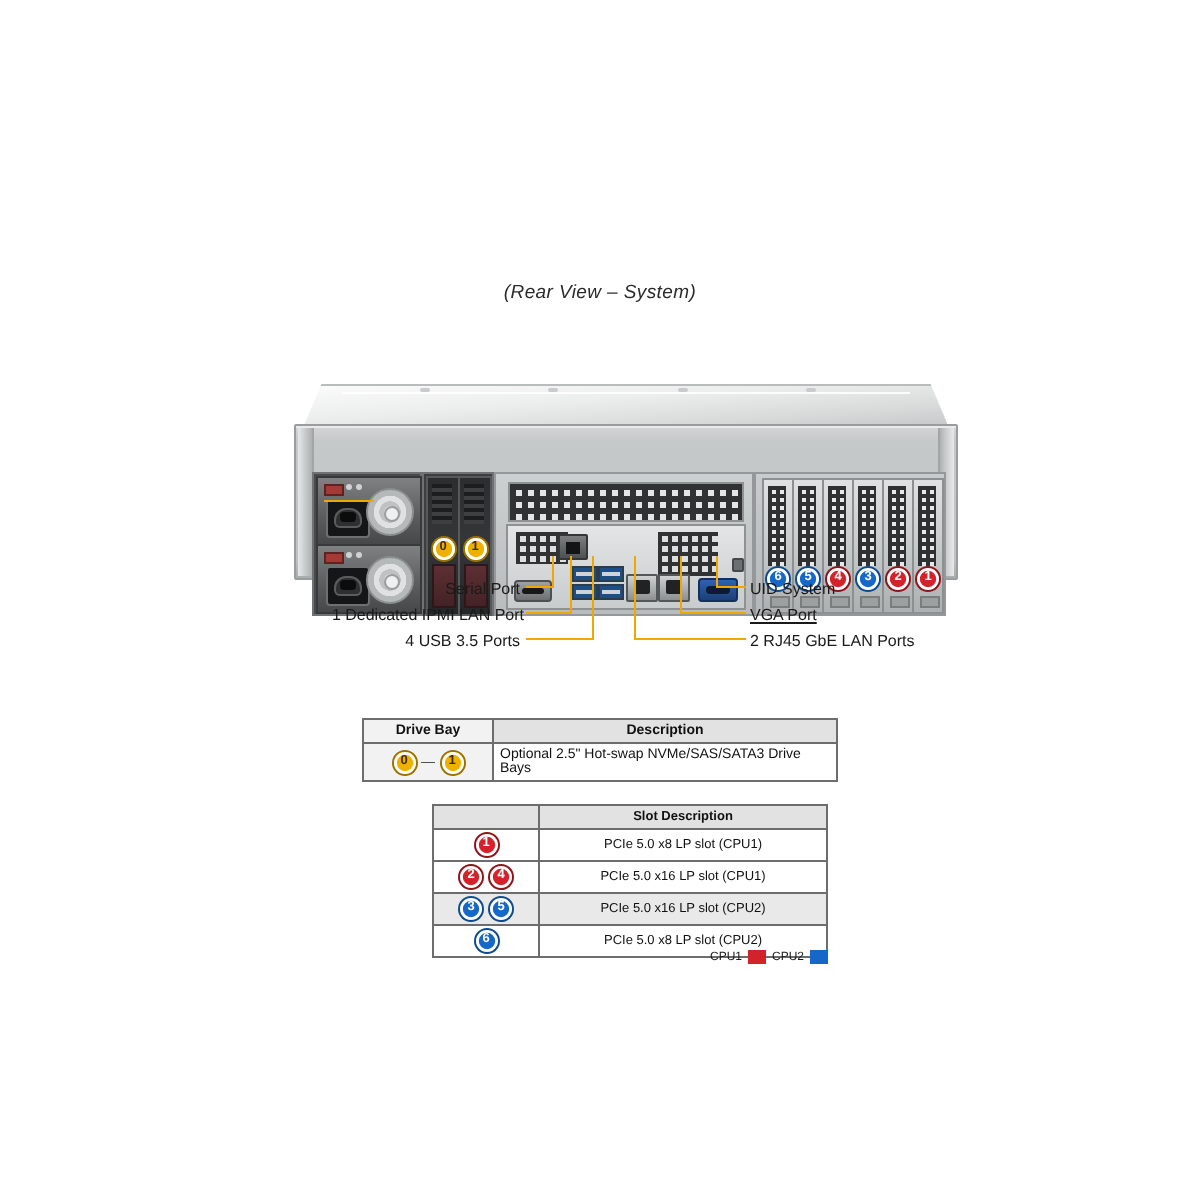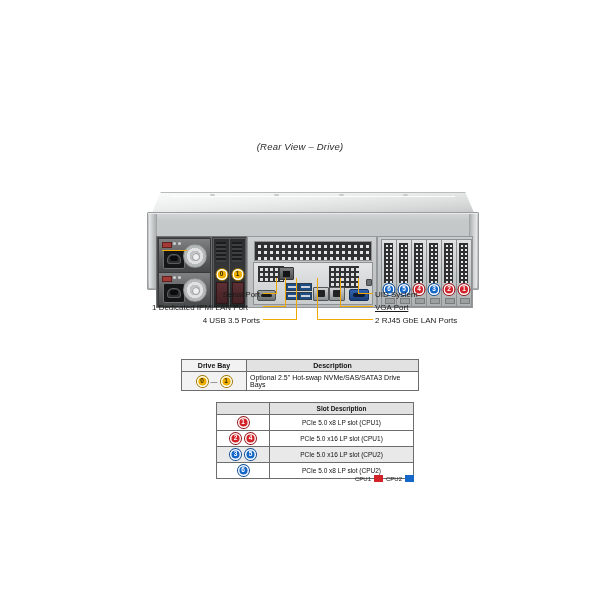--- a/index.html
+++ b/index.html
@@ -162,21 +162,21 @@
   .sc-inner{display:flex;align-items:center;justify-content:center;gap:4px;}
 
   #cpu-legend{position:absolute;left:355px;top:475px;display:flex;align-items:center;gap:3px;font-size:6px;}
   .sw{width:9px;height:7px;display:inline-block;}
 </style>
 </head>
 <body>
 
 <div class="stage">
 
-  <div class="abs" id="view-title">(Rear View – Drive)</div>
+  <div class="abs" id="view-title">(Rear View – System)</div>
 
   <div class="abs" id="chassis">
 
     <div class="top-lid">
       <div class="lid-notch" style="left:18%"></div>
       <div class="lid-notch" style="left:38%"></div>
       <div class="lid-notch" style="left:58%"></div>
       <div class="lid-notch" style="left:78%"></div>
     </div>
 
@@ -273,21 +273,21 @@
 
     </div>
   </div>
 
   <div class="lead h" style="left:162px;top:250px;width:25px;"></div>
 
   <div class="anno r" style="left:150px;top:289px;width:110px;">Serial Port</div>
   <div class="lead h" style="left:263px;top:293px;width:14px;"></div>
   <div class="lead v" style="left:276px;top:278px;height:16px;"></div>
 
-  <div class="anno r" style="left:100px;top:302px;width:148px;">1 Dedicated IPMI LAN Port</div>
+  <div class="anno r" style="left:114px;top:302px;width:148px;">1 Dedicated IPMI LAN Port</div>
   <div class="lead h" style="left:263px;top:306px;width:23px;"></div>
   <div class="lead v" style="left:285px;top:278px;height:29px;"></div>
 
   <div class="anno r" style="left:140px;top:315px;width:120px;">4 USB 3.5 Ports</div>
   <div class="lead h" style="left:263px;top:319px;width:34px;"></div>
   <div class="lead v" style="left:296px;top:278px;height:42px;"></div>
 
   <div class="anno" style="left:375px;top:289px;">UID System</div>
   <div class="lead h" style="left:358px;top:293px;width:15px;"></div>
   <div class="lead v" style="left:358px;top:278px;height:16px;"></div>

